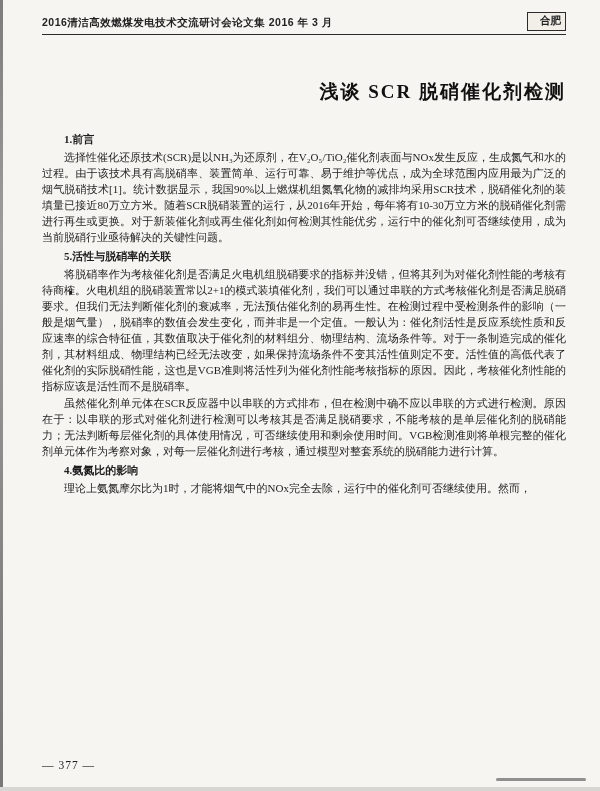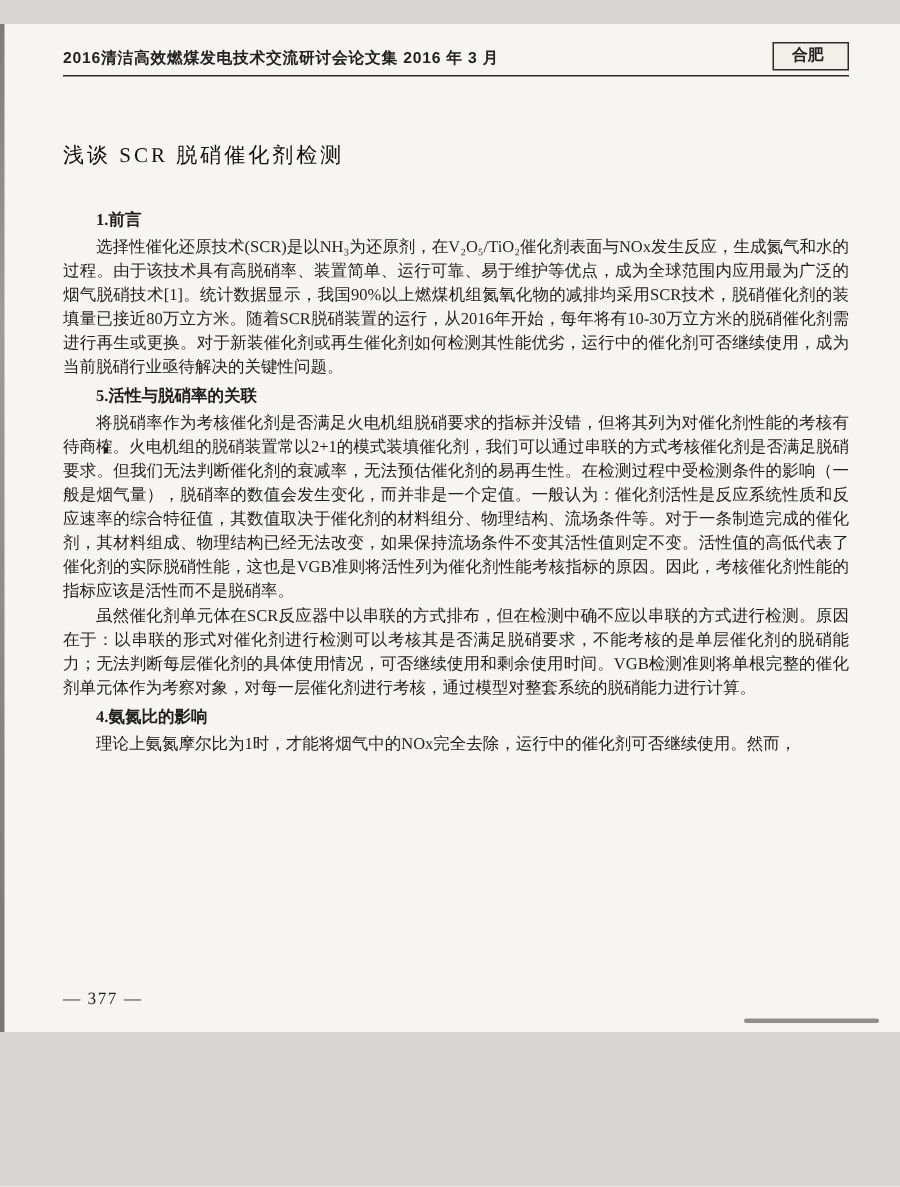--- a/index.html
+++ b/index.html
@@ -4,22 +4,22 @@
 <style>
   html, body {
     margin: 0;
     padding: 0;
     background: #d8d6d2;
     font-family: "Liberation Serif", "DejaVu Serif", serif;
   }
   .page {
     position: relative;
     width: 600px;
-    height: 672px;
-    margin: 16px auto;
+    height: 787px;
+    margin: 0 auto;
     background: #f7f5f1;
     color: #1b1b1b;
     overflow: hidden;
     box-sizing: border-box;
   }
   
   .scan-edge-left {
     position: absolute;
     left: 0; top: 0;
     width: 3px; height: 100%;
@@ -52,30 +52,30 @@
     font-size: 10.5px;
     font-weight: bold;
     letter-spacing: .5px;
     color: #222;
   }
   .header-city {
     font-family: "Liberation Sans", "DejaVu Sans", sans-serif;
     font-size: 10.5px;
     font-weight: bold;
     border: 1px solid #2b2b2b;
-    padding: 1px 16px 2px 12px;
+    padding: 1px 4px 2px 12px;
     margin-bottom: -1px;
     color: #222;
     background: #f2efe9;
   }
   .doc-title {
     margin-top: 44px;
-    text-align: left;
-    font-size: 14px;
-    font-weight: normal;
+    text-align: right;
+    font-size: 19px;
+    font-weight: bold;
     letter-spacing: 2px;
     color: #111;
   }
   .doc-author {
     margin-top: 26px;
     text-align: center;
     font-size: 11px;
     letter-spacing: 1px;
     color: #222;
   }

